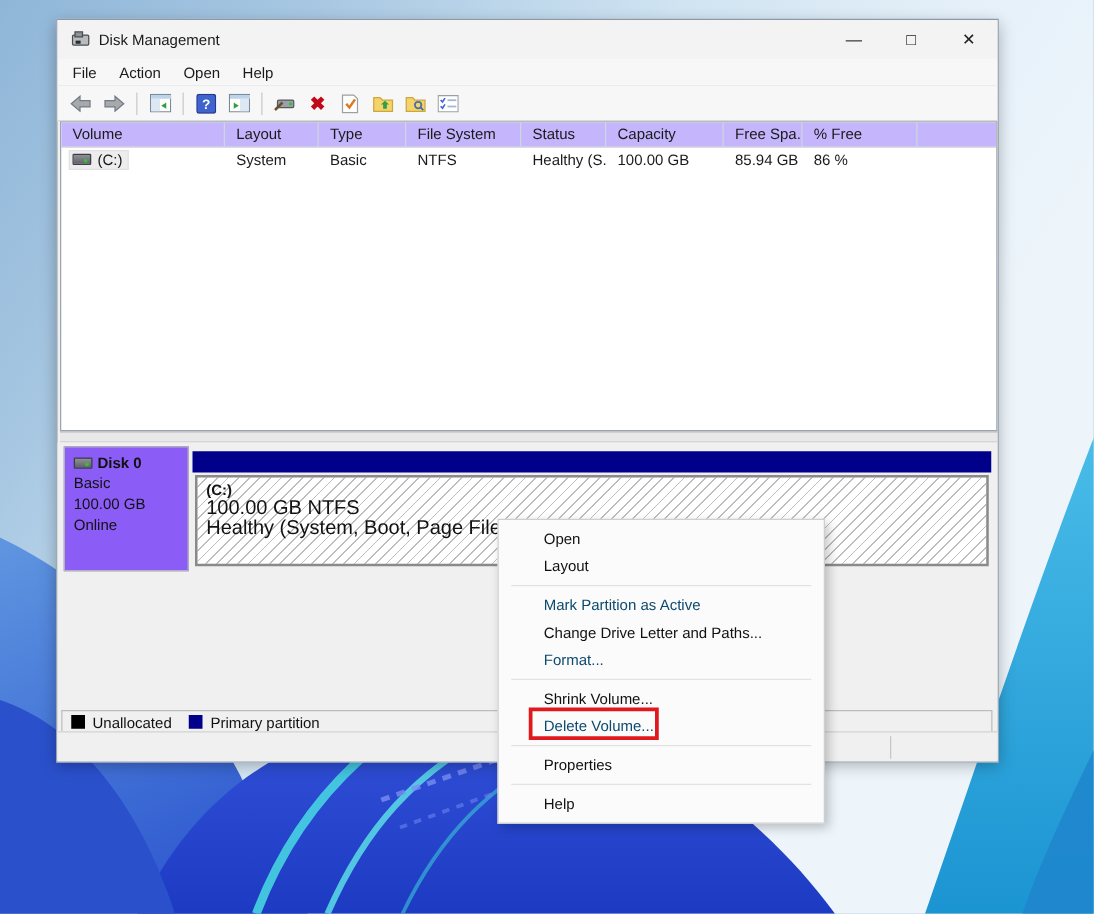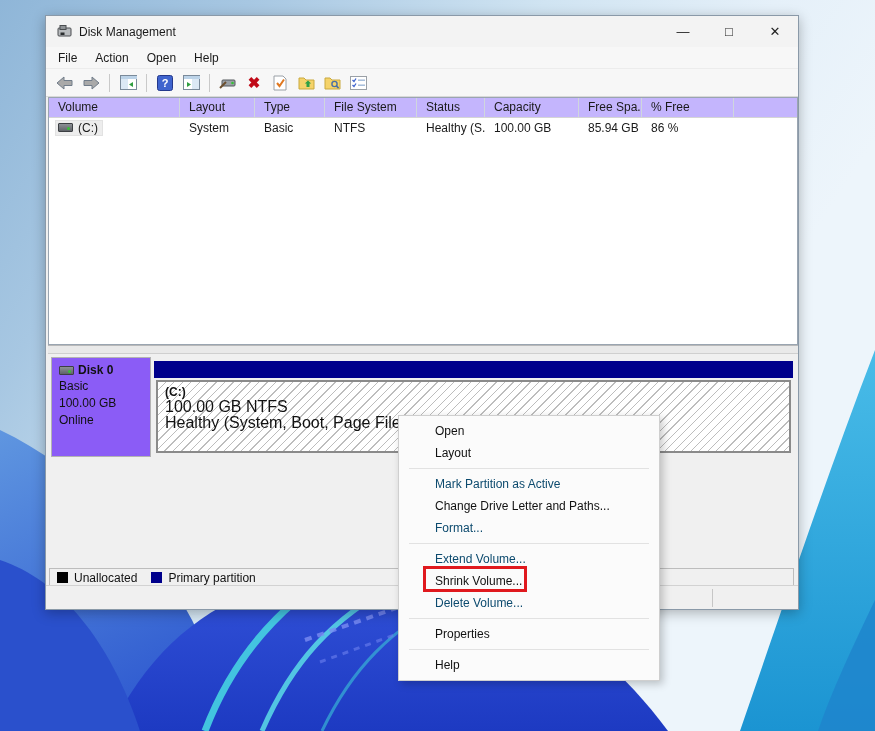--- a/index.html
+++ b/index.html
@@ -293,21 +293,20 @@
 </div>
 
 <div class="context-menu">
   <div class="cm-item">Open</div>
   <div class="cm-item">Layout</div>
   <div class="cm-sep"></div>
   <div class="cm-item disabled">Mark Partition as Active</div>
   <div class="cm-item">Change Drive Letter and Paths...</div>
   <div class="cm-item disabled">Format...</div>
   <div class="cm-sep"></div>
-  <div class="cm-item disabled">Extend Volume...</div>
   <div class="cm-item">Shrink Volume...</div>
   <div class="cm-item disabled">Delete Volume...</div>
   <div class="cm-sep"></div>
   <div class="cm-item">Properties</div>
   <div class="cm-sep"></div>
   <div class="cm-item">Help</div>
   <div class="red-box"></div>
 </div>
 
 </body></html>

